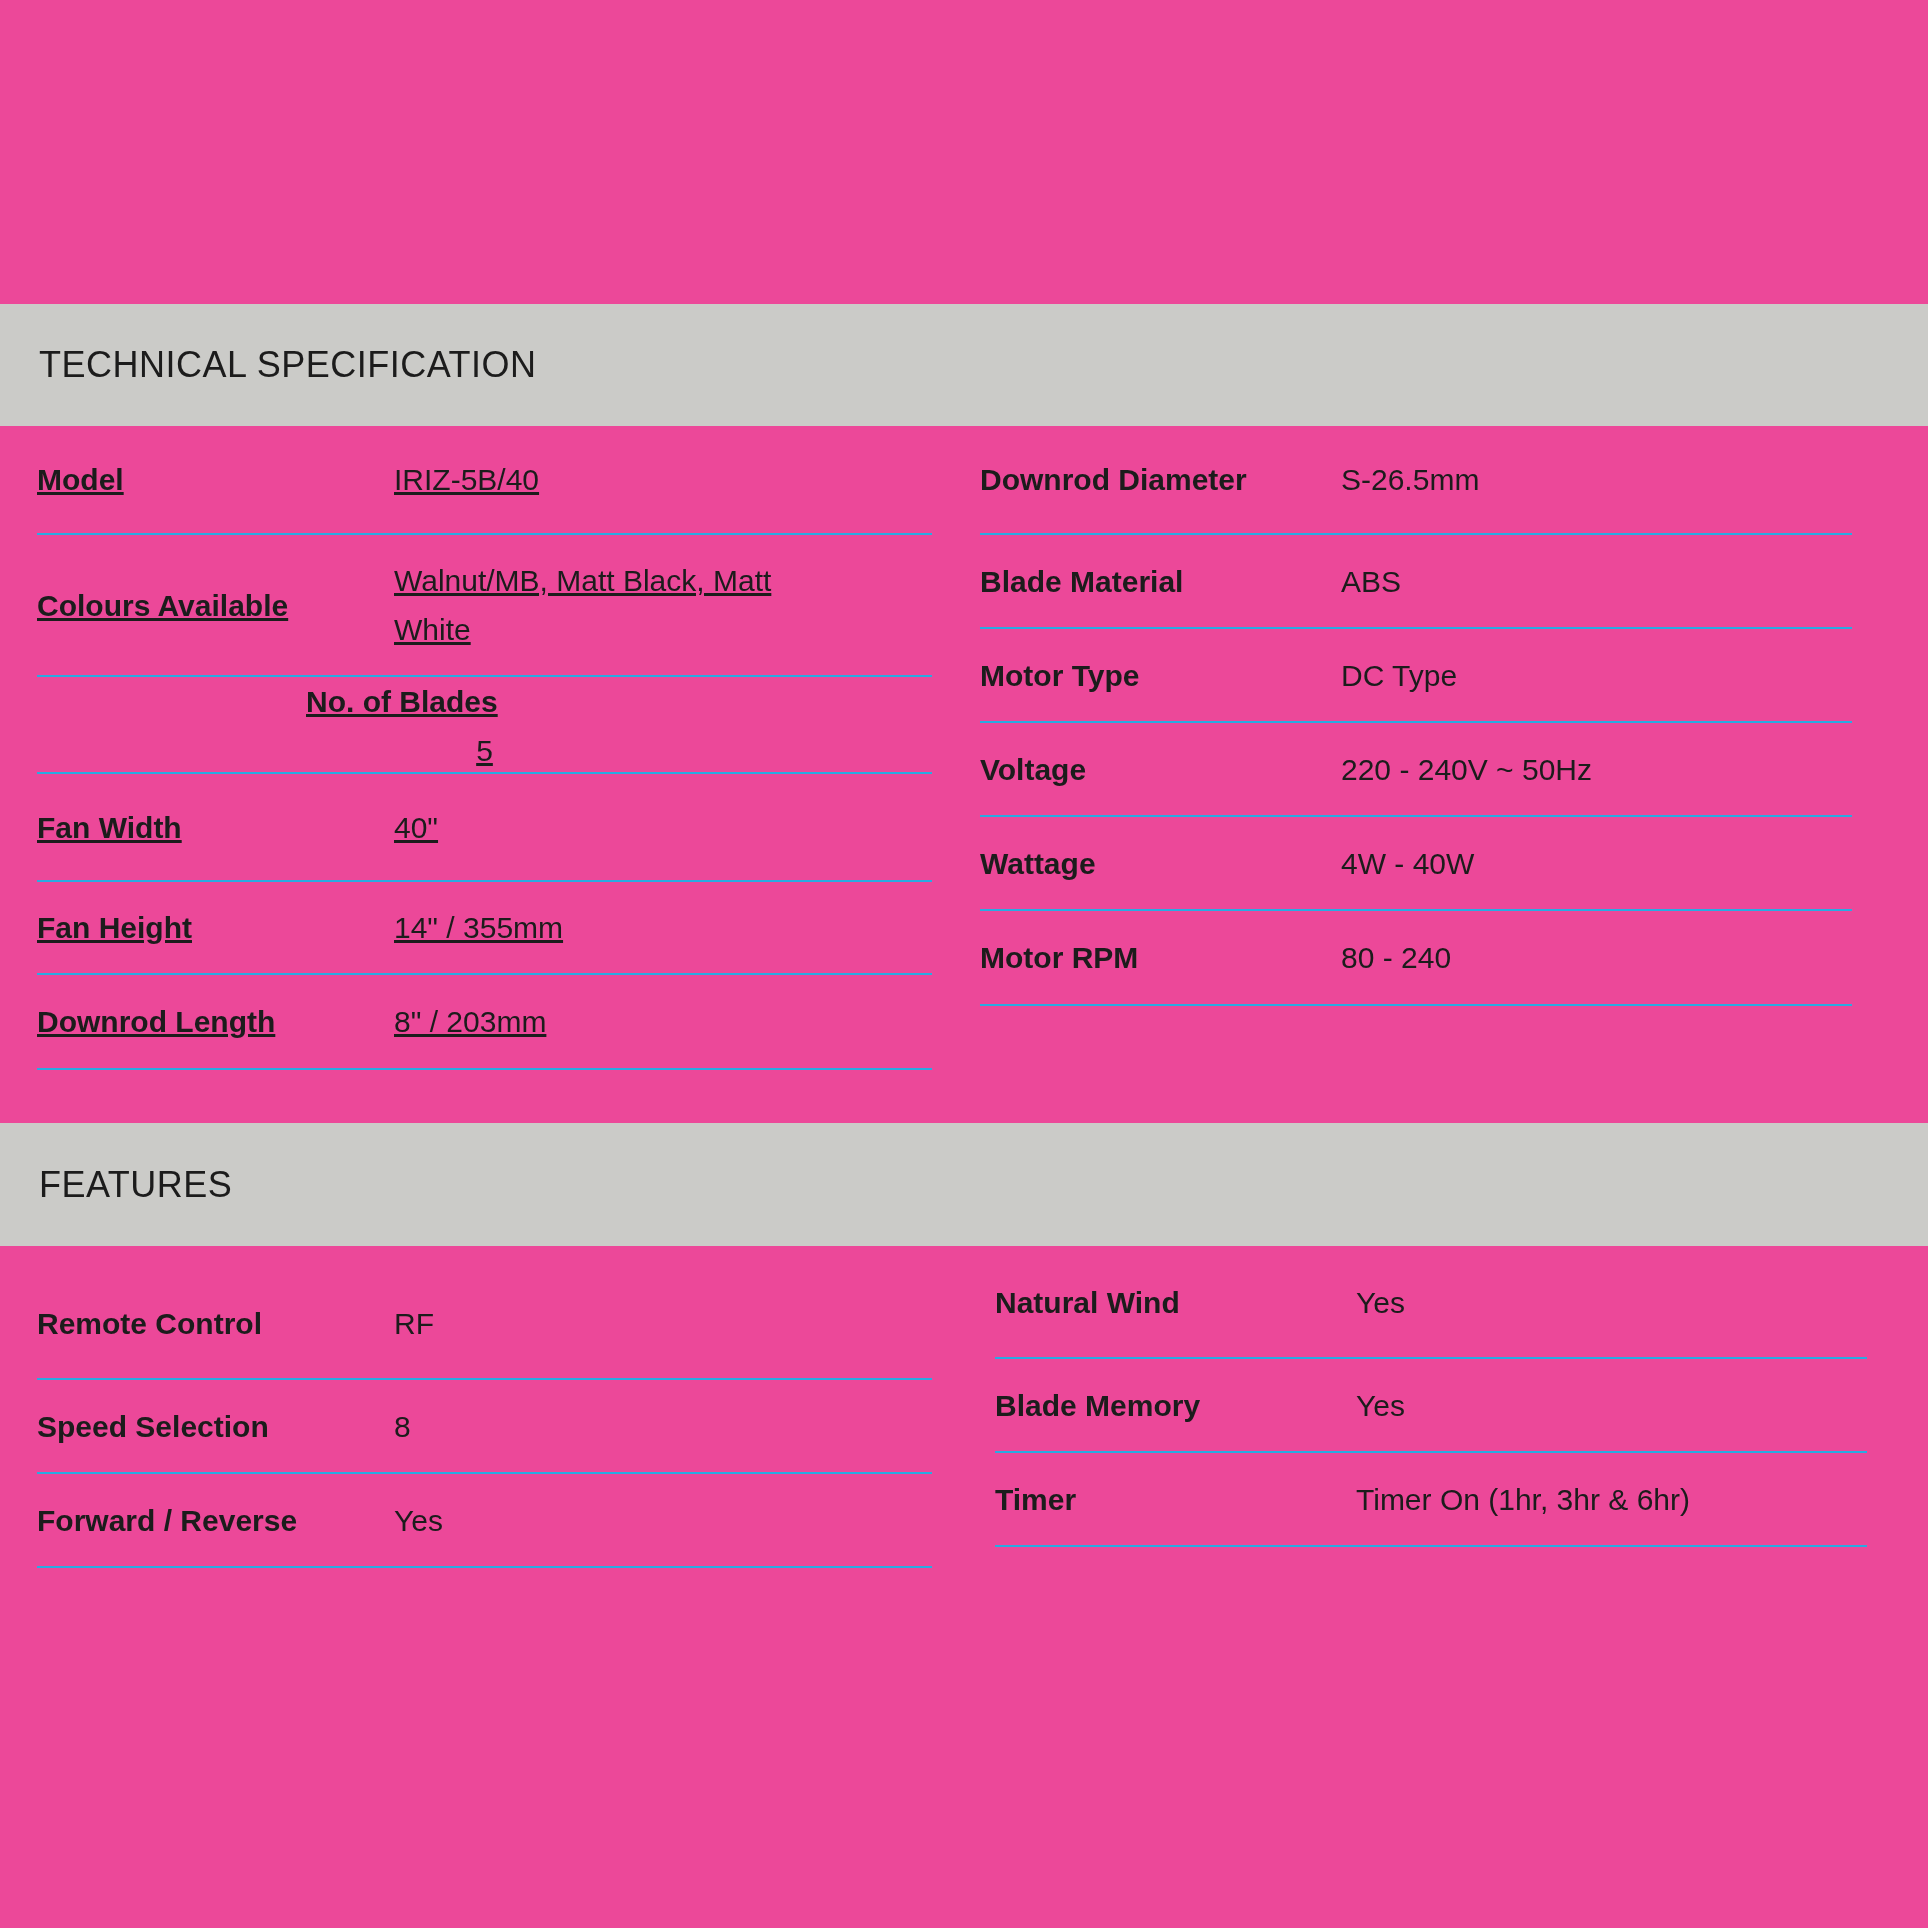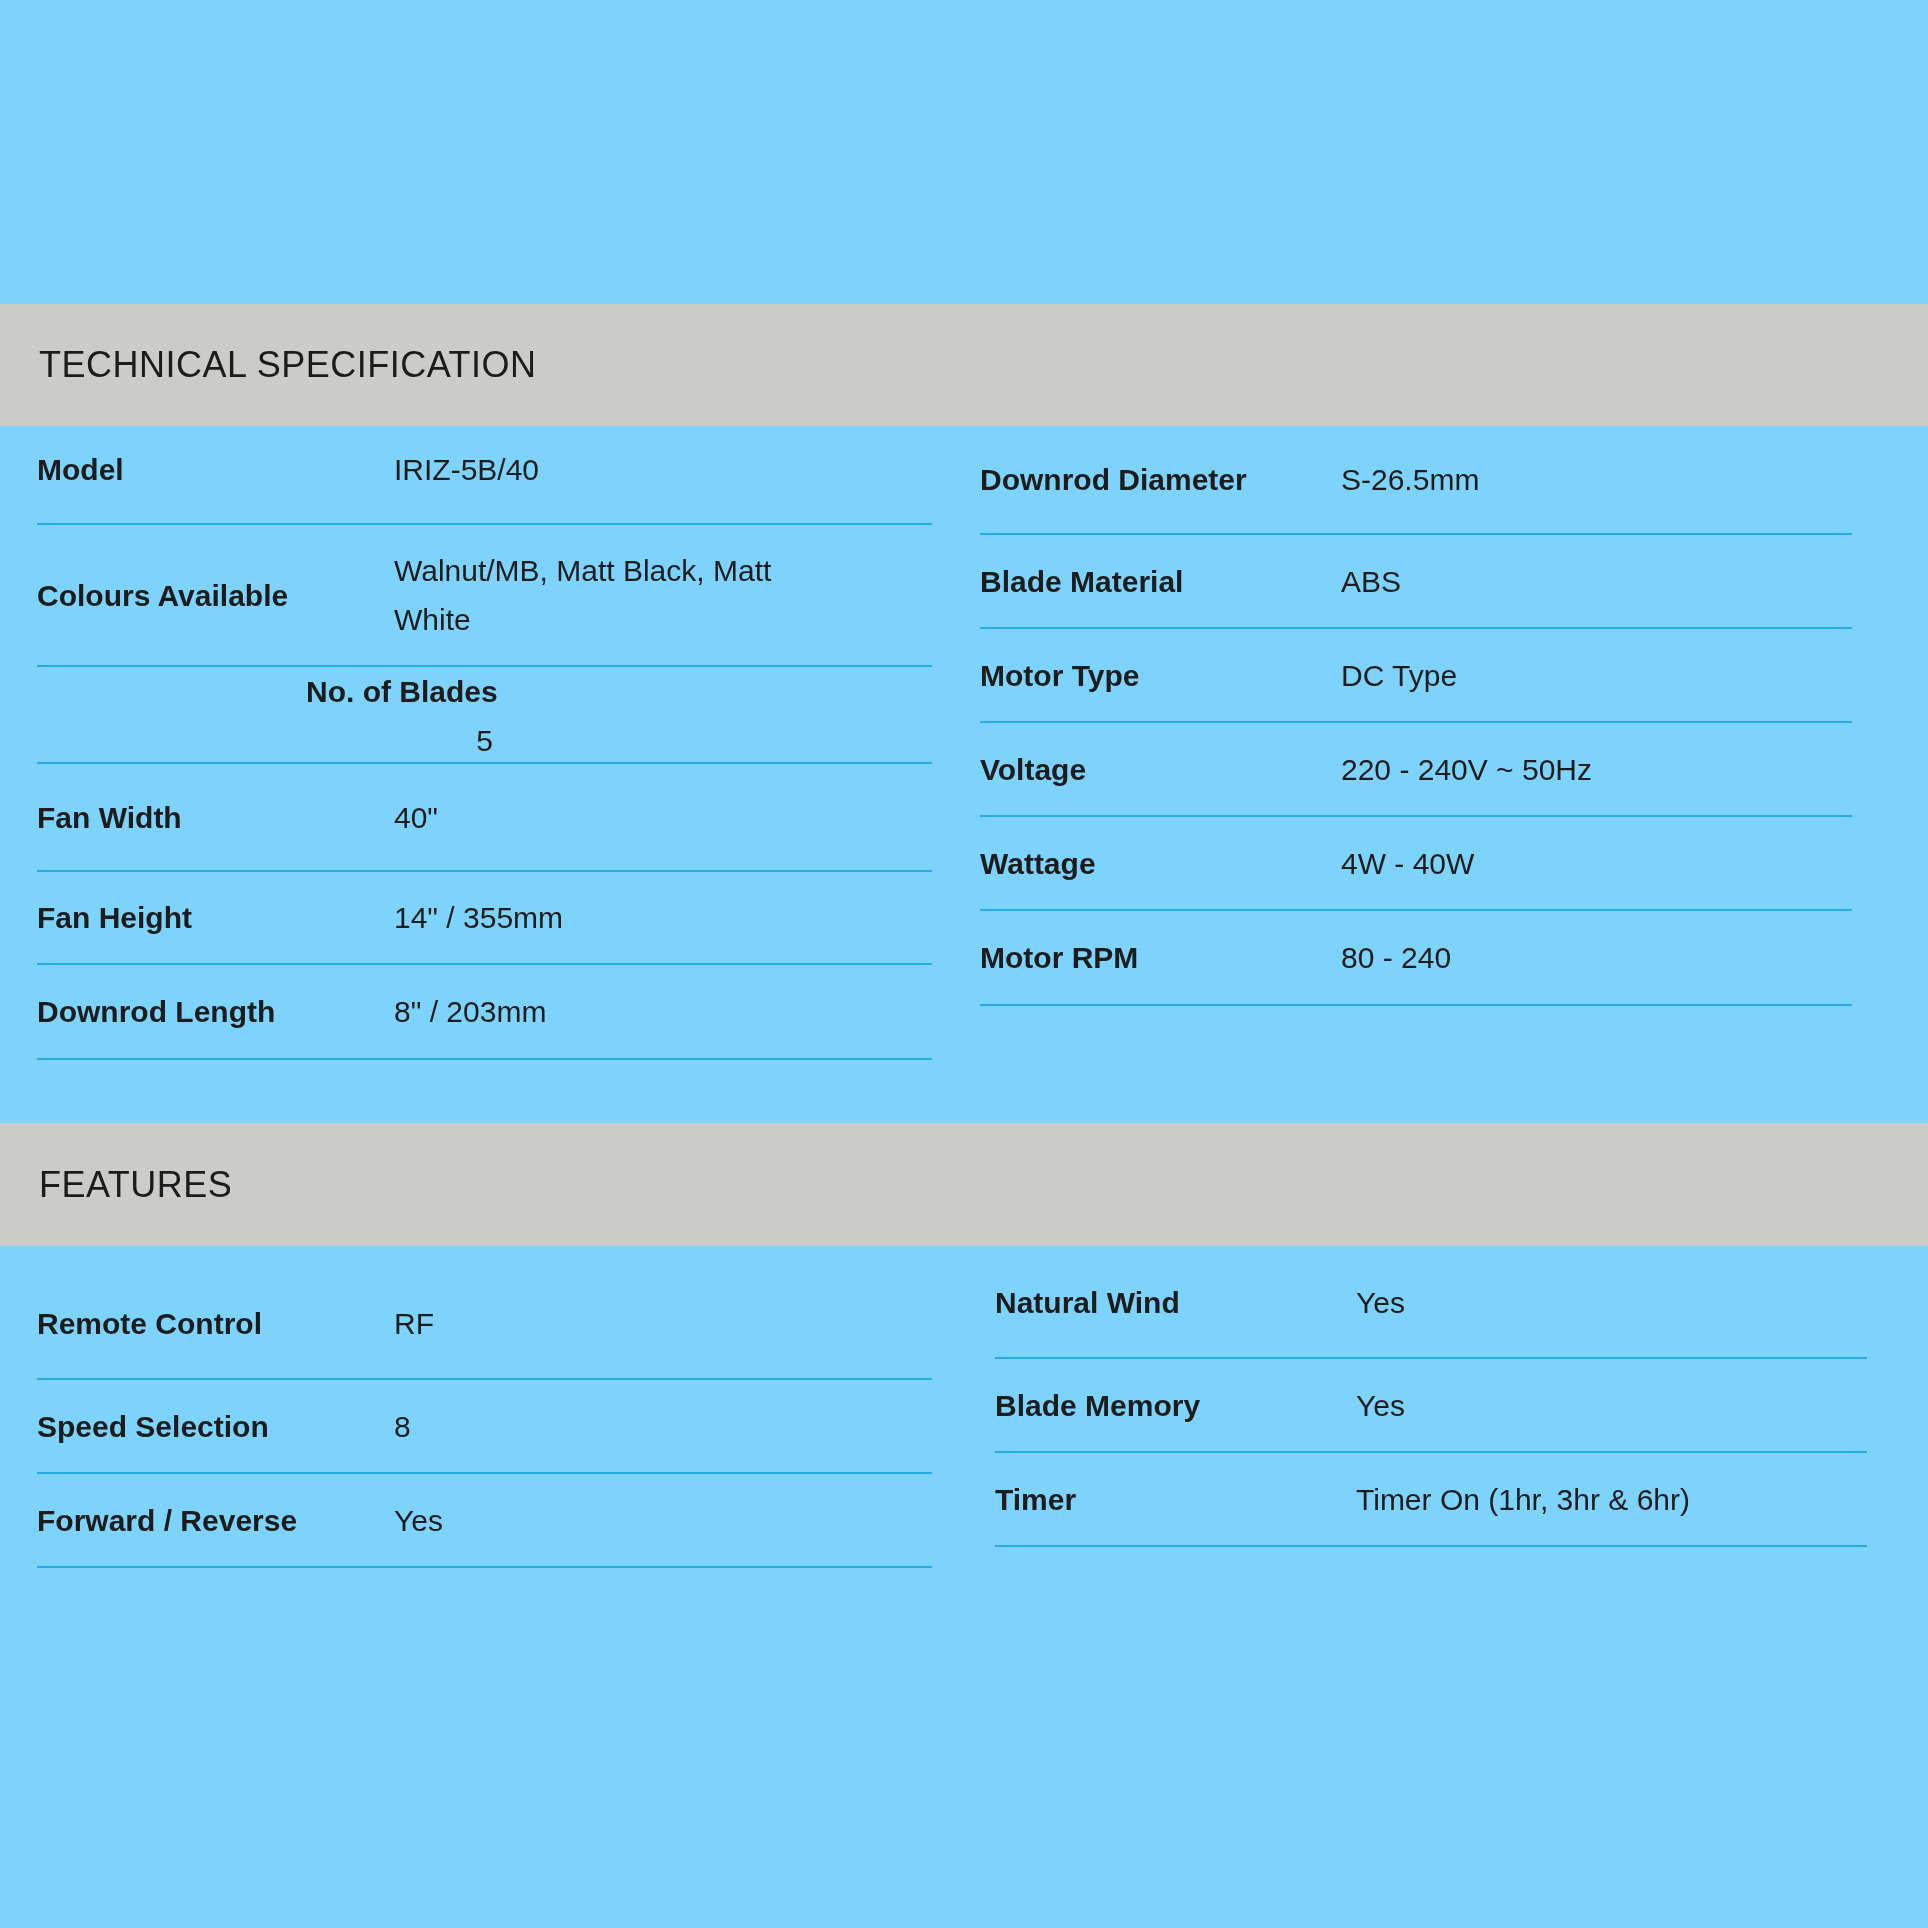--- a/index.html
+++ b/index.html
@@ -1,20 +1,20 @@
 <!DOCTYPE html>
 <html style="font-size:15px"><head>
 <meta charset="utf-8">
 <style>
   html,body{margin:0;padding:0;background:#ffffff;}
   .page{
     position:relative;
     width:1928px;
     height:1928px;
-    background:#7dd3fc;
+    background:#ec4899;
     font-family:"Liberation Sans", sans-serif;
     color:#1c1c1c;
     overflow:hidden;
   }
   .section-bar{
     position:absolute;
     left:0;
     width:1928px;
     background:#cbcbc8;
     display:flex;
@@ -23,21 +23,21 @@
   #bar-tech{top:304px;height:122px;}
   #bar-features{top:1123px;height:123px;}
   .section-title{
     padding-left:39px;
     font-size:36px;
     font-weight:400;
     letter-spacing:0.5px;
     color:#1c1c1c;
   }
   .col{position:absolute;}
-  #spec-left{left:37px;top:416px;width:895px;}
+  #spec-left{left:37px;top:426px;width:895px;text-decoration:underline;}
   #spec-right{left:980px;top:426px;width:872px;}
   #feat-left{left:37px;top:1247px;width:895px;}
   #feat-right{left:995px;top:1247px;width:872px;}
   .row{
     display:flex;
     align-items:center;
     box-sizing:border-box;
     border-bottom:2.8px solid #29abe2;
   }
   .c-left .label{width:357px;}

